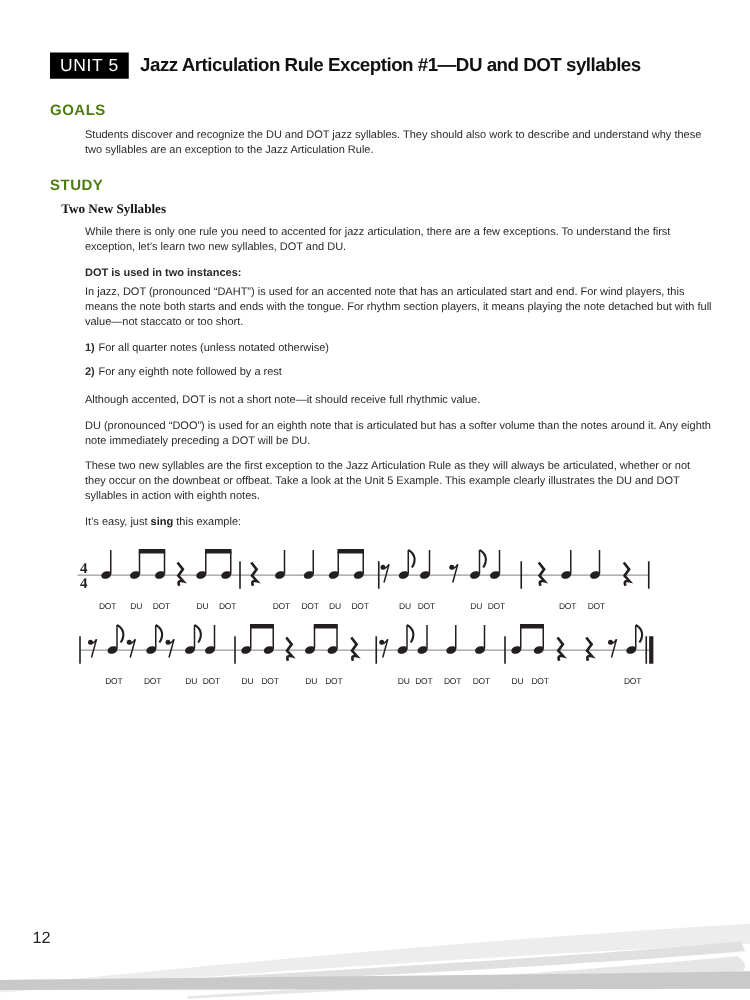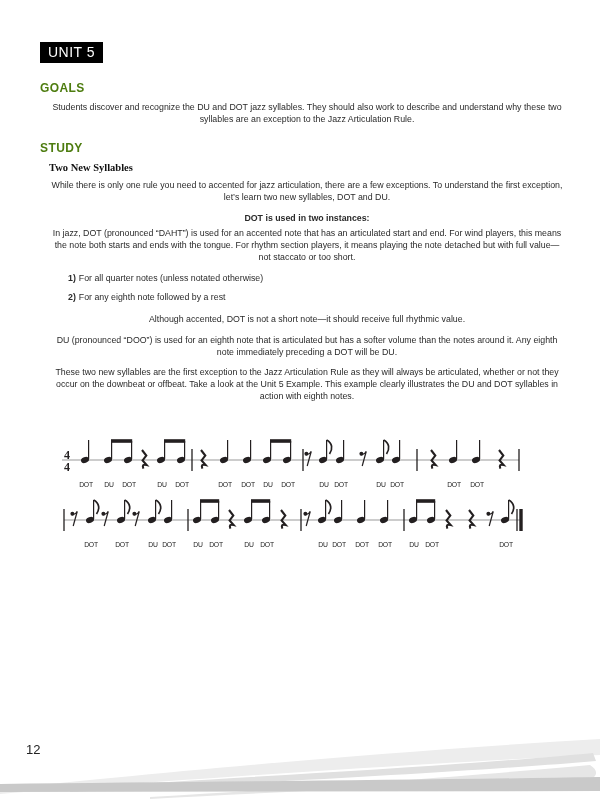--- a/index.html
+++ b/index.html
@@ -18,42 +18,42 @@
     font-weight:bold;font-size:15px;color:#111;margin-left:9px;
     letter-spacing:-.4px;white-space:nowrap;
   }
   .h-goals,.h-study{
     font-size:12px;font-weight:bold;color:#4d7c0f;letter-spacing:.4px;
     margin:18px 0 7px 0;
   }
   .h-study{margin-top:15px;}
   .sub-heading{font-size:10.5px;font-weight:bold;color:#111;margin:0 0 7px 9px;font-family:Liberation Serif, serif;}
   .body-text{
-    font-size:8.8px;line-height:1.35;margin:0 0 9px 11px;max-width:512px;
+    font-size:8.8px;line-height:1.35;margin:0 0 9px 28px;max-width:512px;
     color:#2a2a2a;
-    text-align:center;
   }
   .bold-line{font-weight:bold;margin-bottom:4px;}
   .list-item{margin:8px 0 0 28px;font-size:8.8px;line-height:1.3;}
   .list-item .num{font-weight:bold;margin-right:3px;}
   .after-list{margin-top:10px;}
   .music-wrap{position:absolute;left:0;top:428px;width:600px;height:145px;}
   .page-number{
     position:absolute;left:26px;top:742px;font-size:13px;color:#222;
   }
   .footer-art{position:absolute;left:0;bottom:0;width:600px;height:75px;pointer-events:none;}
   b{color:#222;}
 </style>
 </head>
 <body>
 
 <div class="page">
 
   <div class="unit-row">
     <span class="unit-badge">UNIT 5</span>
+    <span class="page-title">Jazz Articulation Rule Exception #1—DU and DOT syllables</span>
   </div>
 
   <div class="h-goals">GOALS</div>
   <p class="body-text">Students discover and recognize the DU and DOT jazz syllables. They should also work to describe and understand why these two syllables are an exception to the Jazz Articulation Rule.</p>
 
   <div class="h-study">STUDY</div>
   <div class="sub-heading">Two New Syllables</div>
 
   <p class="body-text">While there is only one rule you need to accented for jazz articulation, there are a few exceptions. To understand the first exception, let’s learn two new syllables, DOT and DU.</p>
   <p class="body-text bold-line">DOT is used in two instances:</p>
@@ -64,20 +64,21 @@
     <span class="num">1)</span><span>For all quarter notes (unless notated otherwise)</span>
   </div>
   <div class="list-item">
     <span class="num">2)</span><span>For any eighth note followed by a rest</span>
   </div>
 
   <p class="body-text after-list">Although accented, DOT is not a short note—it should receive full rhythmic value.</p>
   <p class="body-text">DU (pronounced “DOO”) is used for an eighth note that is articulated but has a softer volume than the notes around it. Any eighth note immediately preceding a DOT will be DU.</p>
   <p class="body-text">These two new syllables are the first exception to the Jazz Articulation Rule as they will always be articulated, whether or not they occur on the downbeat or offbeat. Take a look at the Unit 5 Example. This example clearly illustrates the DU and DOT syllables in action with eighth notes.</p>
 
+  <p class="body-text"><span>It’s easy, just </span><b>sing</b><span> this example:</span></p>
 
 </div>
 
 <div class="music-wrap">
   <svg id="music-svg" width="600" height="145" viewBox="0 0 600 145">
       <line x1="62" y1="32" x2="519" y2="32" stroke="#999999" stroke-width="1"></line>
       <text x="67" y="30.5" text-anchor="middle" font-size="12" font-weight="bold" fill="#231f20" font-family="&quot;Liberation Serif&quot;,serif">4</text>
       <text x="67" y="42.5" text-anchor="middle" font-size="12" font-weight="bold" fill="#231f20" font-family="&quot;Liberation Serif&quot;,serif">4</text>
       <ellipse cx="85" cy="32" rx="4.1" ry="2.9" fill="#231f20" transform="rotate(-20 85 32)"></ellipse>
       <line x1="88.6" y1="31" x2="88.6" y2="12" stroke="#231f20" stroke-width="1.2"></line>

